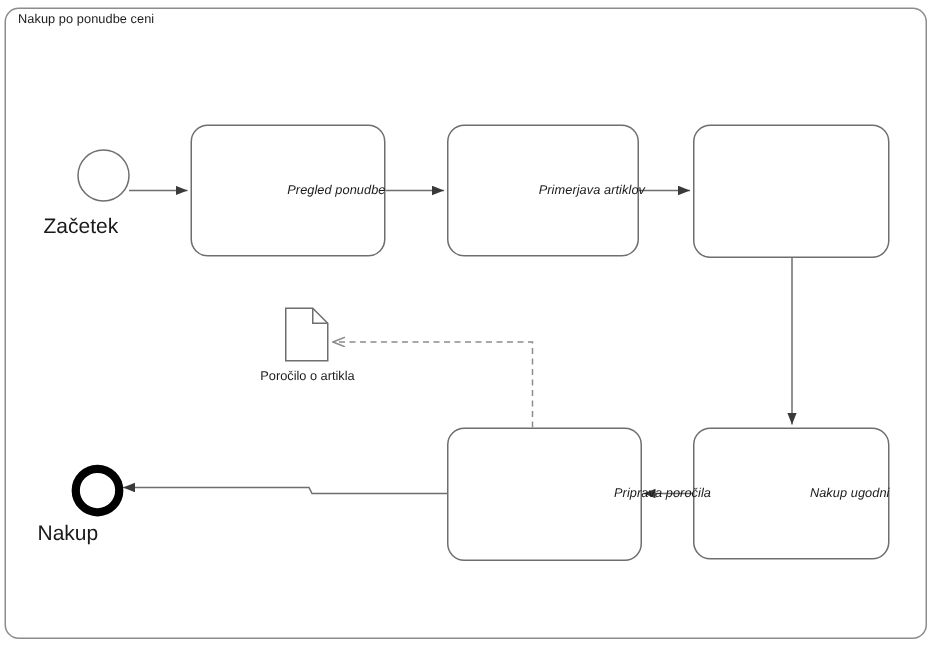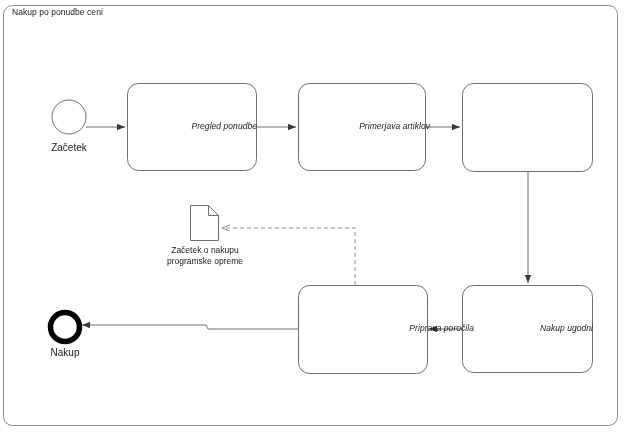--- a/index.html
+++ b/index.html
@@ -37,22 +37,22 @@
   .diagram-title {
     position: absolute;
     left: 12px;
     top: 7px;
     font-size: 8.5px;
     color: #1a1a1a;
     letter-spacing: 0.05px;
   }
   .event-label {
     position: absolute;
-    text-align: center;
-    font-size: 10px;
+    text-align: left;
+    font-size: 14px;
     color: #1a1a1a;
   }
   .doc-label {
     position: absolute;
     text-align: center;
     font-size: 8.5px;
     line-height: 11px;
     color: #1a1a1a;
   }
 </style>
@@ -100,17 +100,16 @@
 
   <div class="event-label" style="left:29px; top:142px; width:80px;">Začetek</div>
   <div class="event-label" style="left:25px; top:347px; width:80px;">Nakup</div>
 
   <div class="node-label" style="left:127px; top:121px; width:130px;">Pregled ponudbe</div>
   <div class="node-label" style="left:298px; top:121px; width:107px;margin-left:25px;">Primerjava artiklov</div>
   <div class="node-label" style="left:462px; top:323px; width:131px;">Nakup ugodni</div>
   <div class="node-label" style="left:298px; top:323px; width:130px;padding-left:46px;">Priprava poročila</div>
 
   <div class="doc-label" style="left:155px; top:245px; width:100px;">
-    <div>Začetek o nakupu</div>
-    <div>programske opreme</div>
+    <div>Poročilo o artikla</div>
   </div>
 
 </div>
 
 </body></html>

